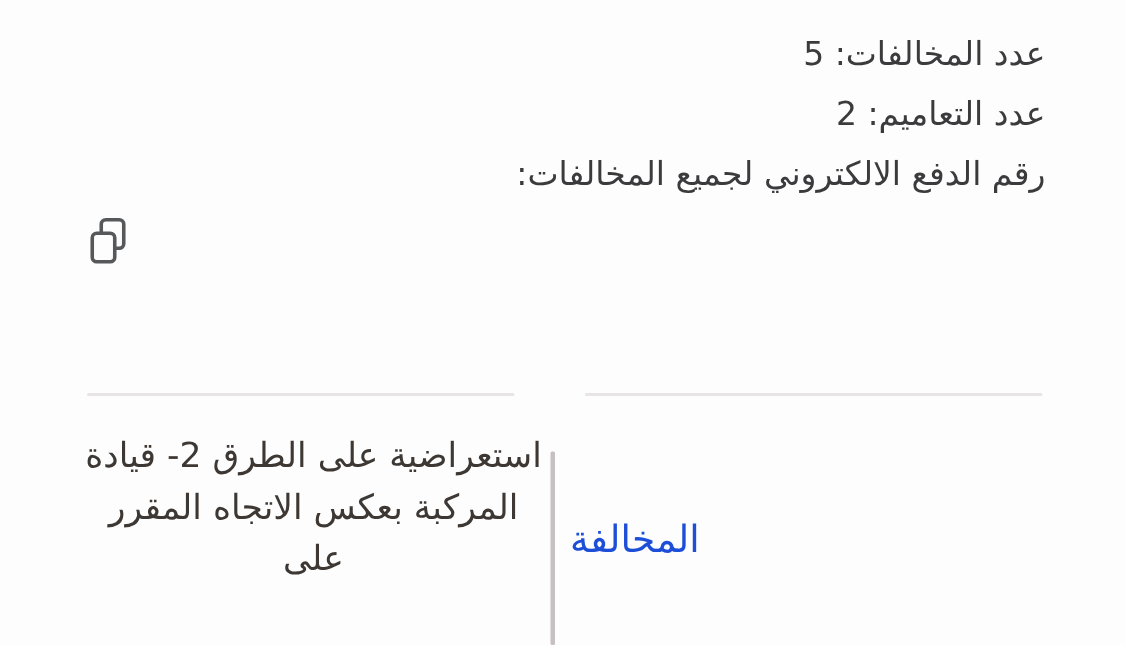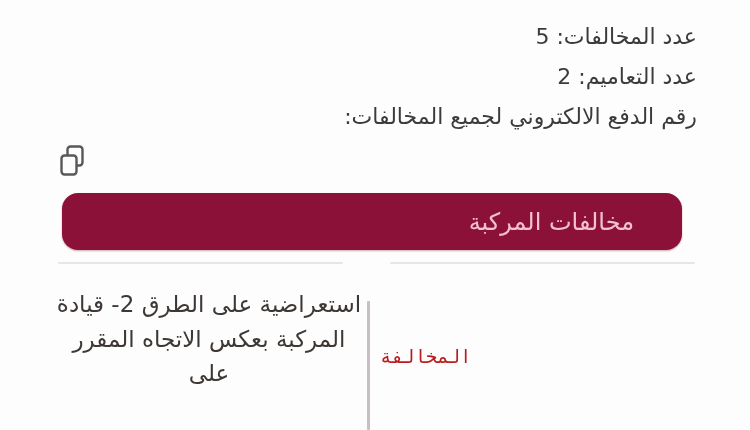--- a/index.html
+++ b/index.html
@@ -84,24 +84,23 @@
     width: 308px;
     text-align: center;
     font-size: 23px;
     line-height: 34.5px;
     color: #3E3834;
   }
   .violation-label {
     position: absolute;
     left: 380px;
     top: 345px;
-    font-size: 19px;
-    color: #b91c1c;
+    font-size: 25px;
+    color: #1d4ed8;
     white-space: nowrap;
-    font-family: Liberation Mono, monospace;
   }
 </style>
 </head>
 <body>
 
 <div id="app">
 
   <div class="info">
     <div class="info-line">
       <span>عدد المخالفات:</span><span class="val">5</span>
@@ -114,23 +113,20 @@
     </div>
   </div>
 
   <button class="copy-btn" title="">
     <svg width="30" height="34" viewBox="0 0 30 34" fill="none" xmlns="http://www.w3.org/2000/svg">
       <rect x="10.5" y="2.5" width="15" height="19" rx="3" stroke="#57585A" stroke-width="2.4" fill="none"></rect>
       <rect x="4.5" y="11.5" width="15" height="19" rx="3" stroke="#57585A" stroke-width="2.4" fill="#FDFDFD"></rect>
     </svg>
   </button>
 
-  <div class="banner">
-    <span>مخالفات المركبة</span>
-  </div>
 
   <div class="hdiv hdiv-content"></div>
   <div class="hdiv hdiv-label"></div>
 
   <div class="violation-desc">
     <div>استعراضية على الطرق 2- قيادة</div>
     <div>المركبة بعكس الاتجاه المقرر على</div>
 
   </div>
 

